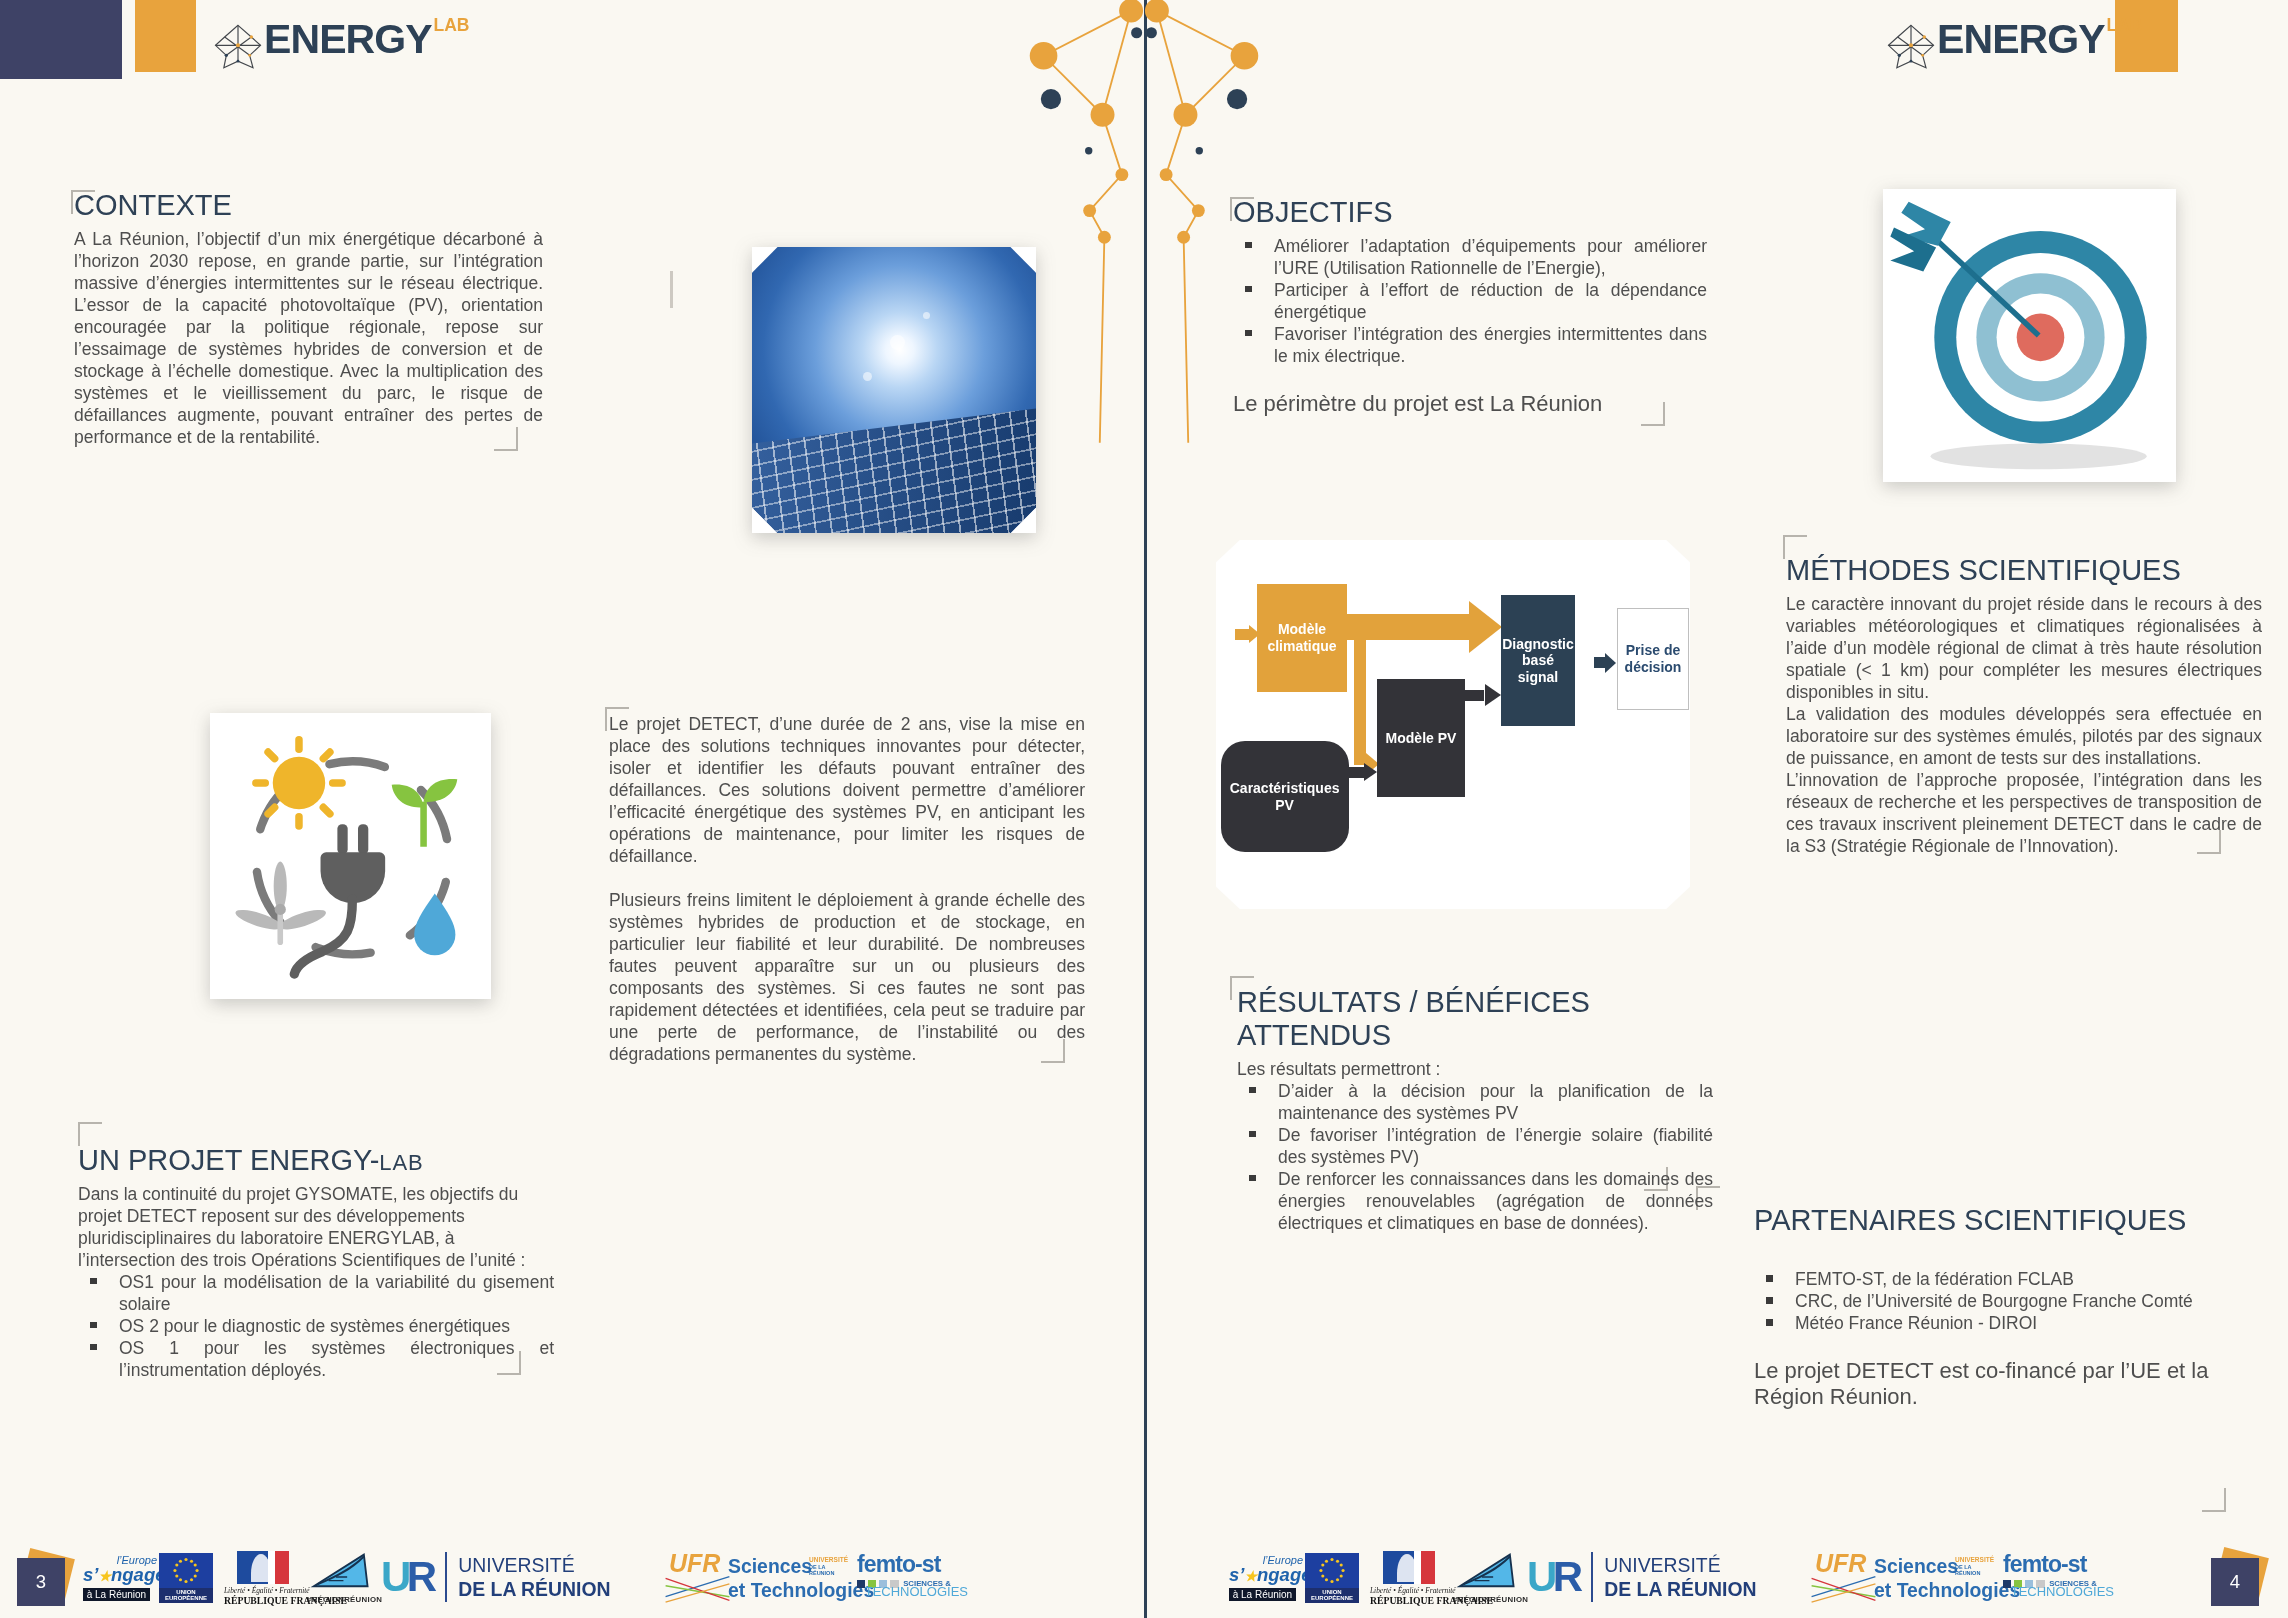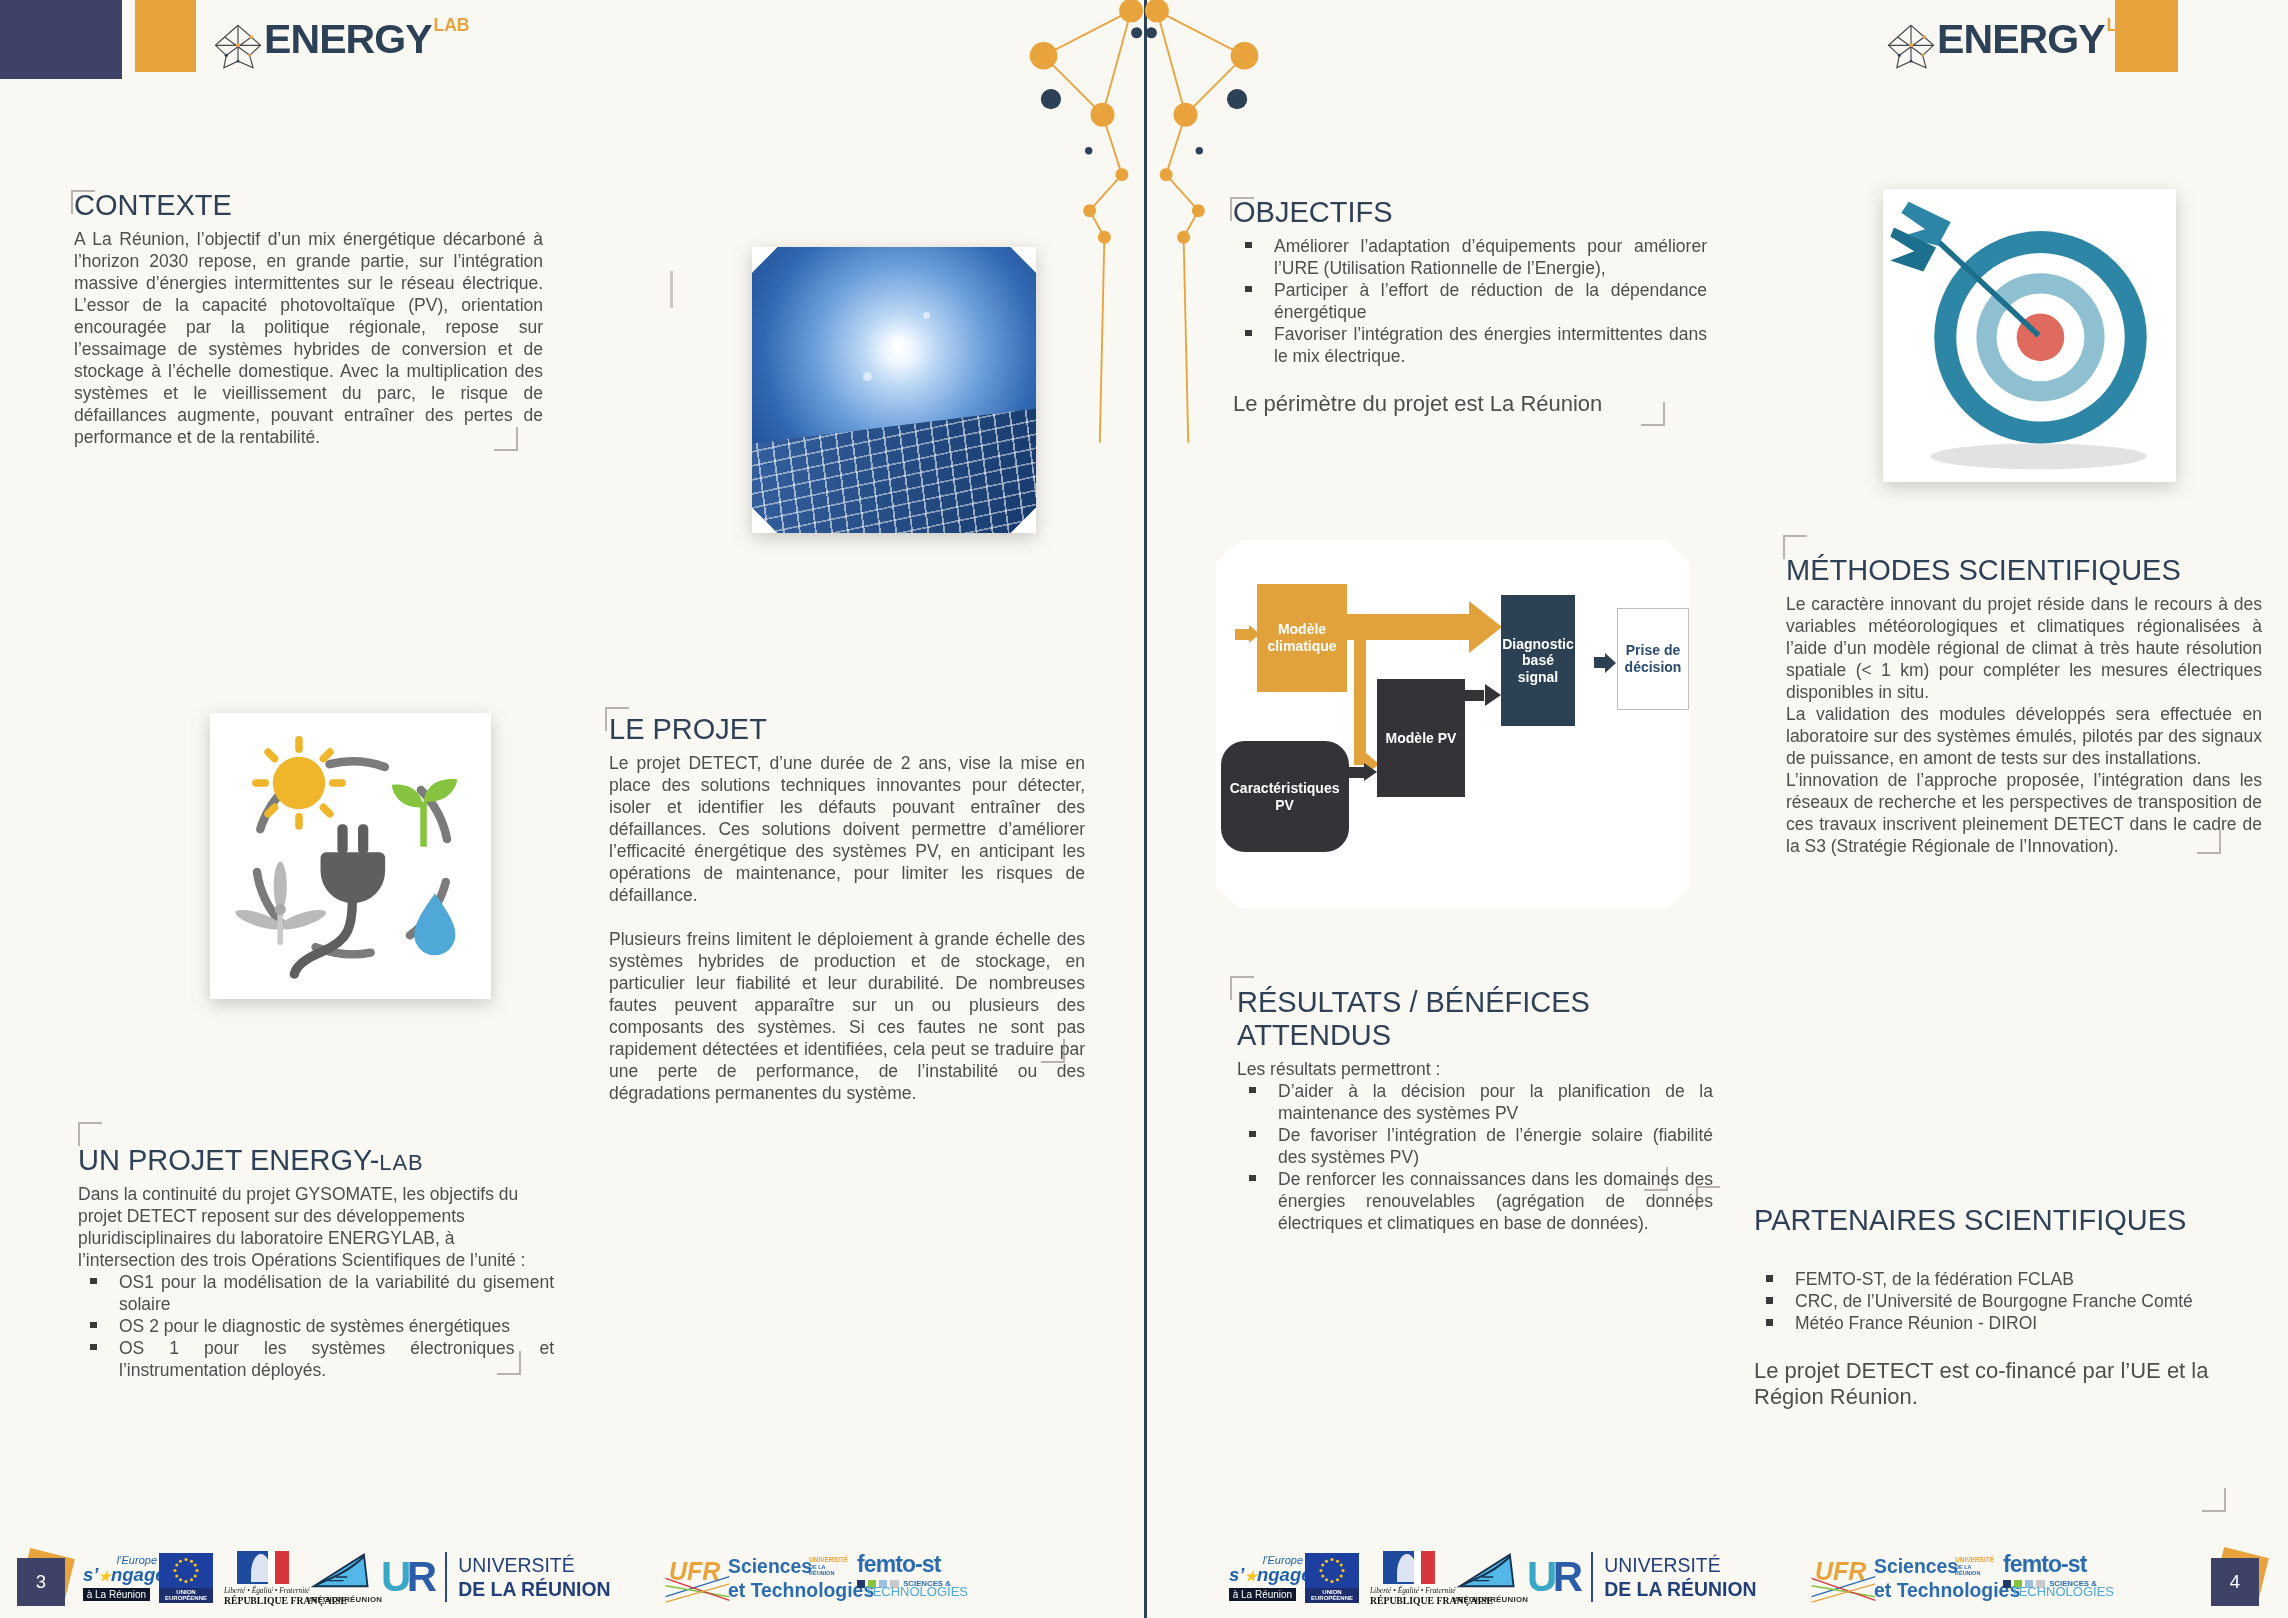--- a/index.html
+++ b/index.html
@@ -85,21 +85,21 @@
   .lg-rf .cap{font-family:"Liberation Serif",serif;font-size:9.7px;font-weight:700;color:#111;text-align:center;white-space:nowrap;}
   .lg-region{width:70px;text-align:center;}
   .lg-region .cap{font-size:7.8px;font-weight:700;color:#2B2B2B;letter-spacing:0.3px;margin-top:1.8px;white-space:nowrap;}
   .lg-ur{width:277px;display:flex;align-items:center;}
   .lg-ur .glyph{font-size:42px;font-weight:800;letter-spacing:-4.6px;line-height:55px;}
   .lg-ur .gu{color:#3BA7C8;} .lg-ur .gr{color:#2B5DA8;}
   .lg-ur .bar{width:1.8px;height:50px;background:#2B4B8F;margin:0 11px 0 13px;}
   .lg-ur .t1{font-size:19.4px;font-weight:500;color:#223F7A;line-height:24px;}
   .lg-ur .t2{font-size:19.4px;font-weight:800;color:#223F7A;line-height:24px;}
   .lg-ufr{width:183px;height:65px;}
-  .lg-ufr .abbr{position:absolute;left:0;top:8px;font-size:25px;font-weight:800;font-style:italic;color:#E8A33D;}
+  .lg-ufr .abbr{position:absolute;left:0;top:0;font-size:25px;font-weight:800;font-style:italic;color:#E8A33D;}
   .lg-ufr .lines{position:absolute;left:-3.7px;top:24px;}
   .lg-ufr .s1{position:absolute;left:59px;top:5.5px;font-size:19.4px;font-weight:700;color:#2B6CB0;}
   .lg-ufr .s2{position:absolute;left:59px;top:29.5px;font-size:19.4px;font-weight:700;color:#2B6CB0;white-space:nowrap;}
   .lg-ufr .u1{position:absolute;left:140px;top:7.4px;font-size:6.5px;font-weight:800;color:#E8A33D;line-height:7.4px;}
   .lg-ufr .u2{position:absolute;left:140px;top:14.8px;font-size:5.5px;font-weight:700;color:#2B6CB0;line-height:6.5px;}
   .lg-femto{width:111px;}
   .lg-femto .name{font-size:23px;font-weight:800;color:#2B6CB0;letter-spacing:-0.9px;line-height:26px;margin-top:1.8px;}
   .lg-femto .row{display:flex;align-items:center;margin-top:2.8px;}
   .lg-femto .sq{width:8.3px;height:8.3px;margin-right:2.8px;}
   .lg-femto .st{font-size:7.8px;font-weight:700;color:#2B6CB0;line-height:8.3px;margin-left:1.8px;}
@@ -202,21 +202,20 @@
   <div class="card card-shadow" style="left:752px;top:247px">
     <div class="solar oct" style="position:relative;overflow:hidden">
       <div class="flare" style="left:138px;top:88px;width:14.8px;height:14.8px"></div>
       <div class="flare" style="left:111px;top:125px;width:9.2px;height:9.2px"></div>
       <div class="flare" style="left:171px;top:65px;width:7.4px;height:7.4px"></div>
       <div class="panel"></div>
     </div>
   </div>
 
   <section class="col" style="left:609px;top:713px;width:476px">
-    <h2 class="title">LE PROJET</h2>
     <p class="body">Le projet DETECT, d’une durée de 2 ans, vise la mise en place des solutions techniques innovantes pour détecter, isoler et identifier les défauts pouvant entraîner des défaillances. Ces solutions doivent permettre d’améliorer l’efficacité énergétique des systèmes PV, en anticipant les opérations de maintenance, pour limiter les risques de défaillance.</p>
     <p class="body">Plusieurs freins limitent le déploiement à grande échelle des systèmes hybrides de production et de stockage, en particulier leur fiabilité et leur durabilité. De nombreuses fautes peuvent apparaître sur un ou plusieurs des composants des systèmes. Si ces fautes ne sont pas rapidement détectées et identifiées, cela peut se traduire par une perte de performance, de l’instabilité ou des dégradations permanentes du système.</p>
   </section>
 
   <div class="card card-shadow" style="left:210px;top:713px">
     <div class="oct" style="width:281px;height:286px;background:#fff;position:relative;overflow:hidden">
       <svg viewBox="0 0 300 300" style="position:absolute;left:0;top:0;width:281px;height:286px">
         <circle cx="152" cy="152" r="103" fill="none" stroke="#7B7B7B" stroke-width="9" stroke-dasharray="60 46" stroke-linecap="round" transform="rotate(20 152 152)"></circle>
 
         <g>

